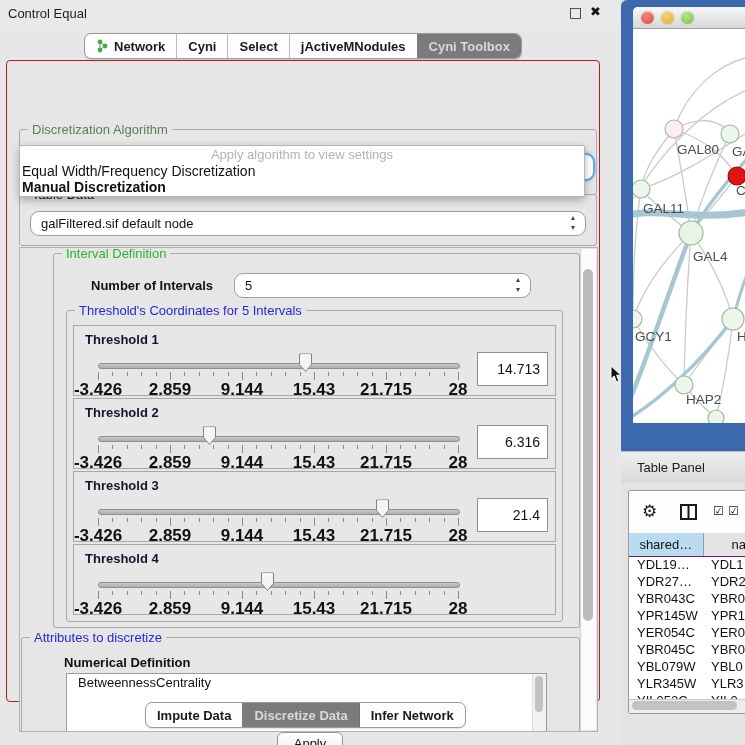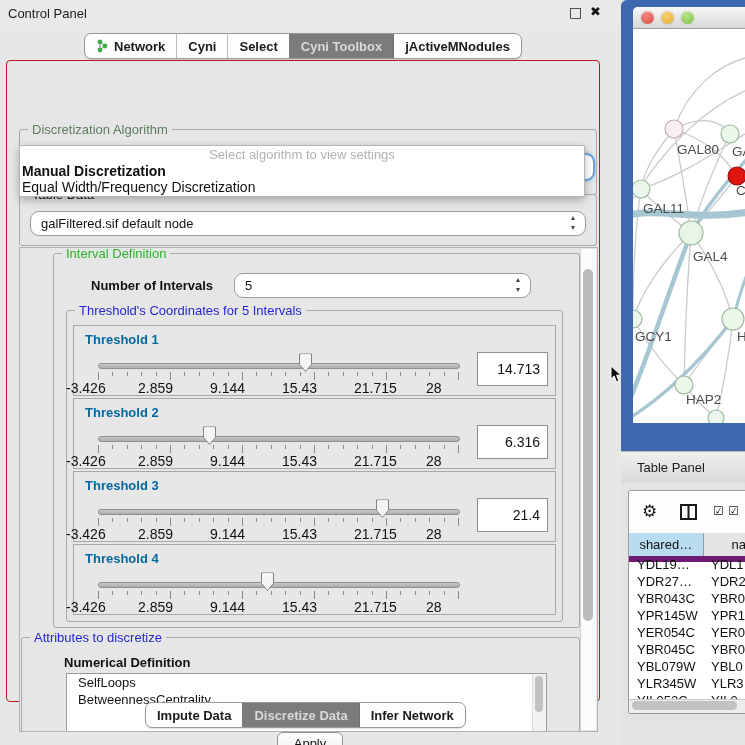--- a/index.html
+++ b/index.html
@@ -53,29 +53,29 @@
   #scroll-panel{left:12px;top:186px;width:577px;height:483px;background:#e6e6e6;border:1px solid #b3b3b3;overflow:hidden;}
   #main-scrollbar{position:absolute;right:1px;top:1px;width:15px;height:481px;background:#fbfbfb;border-left:1px solid #d2d2d2;}
   #main-scroll-thumb{position:absolute;left:2px;top:20px;width:10px;height:352px;background:#bcbcbc;border-radius:6px;}
 
   #interval-group{left:33px;top:5px;width:525px;height:373px;}
   #num-label{left:37px;top:24px;font-size:13px;font-weight:bold;color:#111;}
   #num-combo{left:180px;top:19px;width:295px;height:23px;}
   #thresh-group{left:12px;top:56px;width:495px;height:310px;}
 
   .tbox{position:absolute;left:6px;width:481px;height:69px;border:1px solid #a8a8a8;background:#e7e7e7;}
-  .tbox .tlabel{position:absolute;left:11px;top:6px;font-size:13px;font-weight:bold;color:#0369a1;}
+  .tbox .tlabel{position:absolute;left:11px;top:6px;font-size:13px;font-weight:bold;color:#0f172a;}
   .track{position:absolute;left:24px;top:37px;width:360px;height:4px;background:linear-gradient(#c9c9c9,#adadad);border:1px solid #8f8f8f;border-radius:3px;}
   .thumb{position:absolute;top:27px;width:15px;height:20px;}
   .ticks{position:absolute;left:24px;top:46px;width:361px;height:9px;}
   .tick{position:absolute;top:0;width:1px;background:#8a8a8a;}
   .tick.minor{height:4px;}
   .tick.major{height:8px;}
   .ticklabels{position:absolute;left:24px;top:54px;width:361px;height:12px;}
-  .ticklabel{position:absolute;width:64px;font-size:14px;font-weight:normal;color:#111;}
+  .ticklabel{position:absolute;width:64px;text-align:center;font-size:17px;font-weight:bold;color:#111;}
   .vbox{position:absolute;left:403px;top:26px;width:62px;height:32px;background:#fff;border:1px solid #8f8f8f;font-size:14px;color:#111;text-align:right;line-height:32px;padding-right:7px;}
 
   #attr-group{left:1px;top:389px;width:557px;height:110px;}
   #attr-label{left:42px;top:17px;font-size:13px;font-weight:bold;color:#111;position:absolute;}
   #attr-list{position:absolute;left:44px;top:35px;width:479px;height:62px;background:#fff;border:1px solid #9b9b9b;overflow:hidden;}
   .attr-item{font-size:13px;color:#111;line-height:17px;padding-left:11px;white-space:nowrap;}
   #attr-scrollbar{position:absolute;right:0;top:0;width:13px;height:100%;background:#f2f2f2;border-left:1px solid #ddd;}
   #attr-scroll-thumb{position:absolute;left:2px;top:2px;width:8px;height:36px;background:#c2c2c2;border-radius:5px;}
 
   #apply-btn{left:270px;top:671px;width:64px;height:23px;background:linear-gradient(#ffffff,#ececec);border:1px solid #969696;border-radius:6px;font-size:13px;color:#111;text-align:center;line-height:22px;}
@@ -89,38 +89,38 @@
 
   
   #tp-bar{left:621px;top:451px;width:124px;height:31px;background:linear-gradient(#eeeeee,#dadada);border-top:1px solid #bcbcbc;border-bottom:1px solid #c2c2c2;}
   #tp-title{position:absolute;left:16px;top:8px;font-size:13px;color:#1c1c1c;}
   #tp-body{left:621px;top:483px;width:124px;height:262px;background:#e3e3e3;}
   #tp-panel{position:absolute;left:7px;top:7px;width:117px;height:222px;background:#fff;border:1px solid #9b9b9b;border-radius:2px;overflow:hidden;}
   #tp-toolbar{position:absolute;left:0;top:0;width:100%;height:42px;background:#fdfdfd;}
   #gear-ic{position:absolute;left:13px;top:10px;font-size:17px;color:#1a1a1a;}
   #cols-ic{position:absolute;left:51px;top:13px;}
   .chk-ic{position:absolute;top:13px;font-size:12px;color:#1a1a1a;}
-  #tp-header{position:absolute;left:0;top:42px;width:100%;height:23px;border-bottom:6px solid #701a75;display:flex;}
+  #tp-header{position:absolute;left:0;top:42px;width:100%;height:23px;border-bottom:1px solid #701a75;display:flex;}
   .hcell{font-size:13px;color:#111;line-height:23px;box-sizing:border-box;}
   #hcell1{width:77px;background:#b9dcf0;border-right:1px solid #9a9a9a;text-align:center;}
   #hcell2{flex:1;background:#e4e4e4;padding-left:28px;}
   #tp-rows{position:absolute;left:0;top:65px;width:100%;height:143px;overflow:hidden;}
   .trow{height:17px;display:flex;font-size:13px;color:#111;line-height:17px;}
   .trow .c1{width:77px;padding-left:8px;box-sizing:border-box;white-space:nowrap;overflow:hidden;}
   .trow .c2{flex:1;padding-left:5px;white-space:nowrap;overflow:hidden;}
   #tp-hscroll{position:absolute;left:0;bottom:0;width:100%;height:13px;background:#ededed;border-top:1px solid #c9c9c9;}
   #tp-hthumb{position:absolute;left:3px;top:1px;width:105px;height:9px;background:#c2c2c2;border-radius:5px;}
 
   #cursor{left:610px;top:365px;z-index:9;}
 </style>
 </head>
 <body>
 
 <div class="abs" id="titlebar">
-  <span class="abs" id="cp-title">Control Panel</span>
+  <span class="abs" id="cp-title">Control Equal</span>
   <span class="abs glyph" id="float-icon">□</span>
   <span class="abs glyph" id="close-icon">✖</span>
 </div>
 
 <div class="abs segbar" id="top-tabs">
     <span class="seg">
       <svg width="13" height="14" viewBox="0 0 13 14">
         <line x1="4" y1="3" x2="9" y2="7" stroke="#8a8a8a"></line>
         <line x1="4" y1="11" x2="9" y2="7" stroke="#8a8a8a"></line>
         <line x1="4" y1="3" x2="4" y2="11" stroke="#8a8a8a"></line>
@@ -129,42 +129,42 @@
         <circle cx="4" cy="11" r="2.4" fill="#3fae49"></circle>
       </svg>
       <span>Network</span>
     </span>
     <span class="seg">
       <span>Cyni</span>
     </span>
     <span class="seg">
       <span>Select</span>
     </span>
+    <span class="seg">
+      <span>jActiveMNodules</span>
+    </span>
     <span class="seg sel">
       <span>Cyni Toolbox</span>
     </span>
-    <span class="seg">
-      <span>jActiveMNodules</span>
-    </span>
   </div>
 
 <div class="abs" id="outer-panel">
 
   <div class="group" id="algo-group">
     <span class="legend dark">Discretization Algorithm</span>
   </div>
 
   <div class="combo abs" id="algo-combo">
     <span class="spin glyph">▴<br>▾</span>
   </div>
 
   <div class="abs" id="algo-popup">
-    <span class="hint">Select algorithm to view settings</span>
+    <span class="hint">Apply algorithm to view settings</span>
+    <span class="opt">Equal Width/Frequency Discretization</span>
     <span class="opt b">Manual Discretization</span>
-    <span class="opt">Equal Width/Frequency Discretization</span>
   </div>
 
   <div class="group" id="tabledata-group">
     <span class="legend black">Table Data</span>
     <div class="combo" id="tabledata-combo">
       <span class="cval">galFiltered.sif default node</span>
       <span class="spin glyph">▴<br>▾</span>
     </div>
   </div>
 
@@ -360,21 +360,20 @@
               </svg></div>
           </div>
         </div>
     </div>
 
     <div class="group" id="attr-group">
       <span class="legend blue">Attributes to discretize</span>
       <span id="attr-label">Numerical Definition</span>
       <div id="attr-list">
         <div id="attr-items">
-            <div class="attr-item">SelfLoops</div>
             <div class="attr-item">BetweennessCentrality</div>
           </div>
         <div id="attr-scrollbar">
           <div id="attr-scroll-thumb"></div>
         </div>
       </div>
     </div>
 
     <div id="main-scrollbar">
       <div id="main-scroll-thumb"></div>

